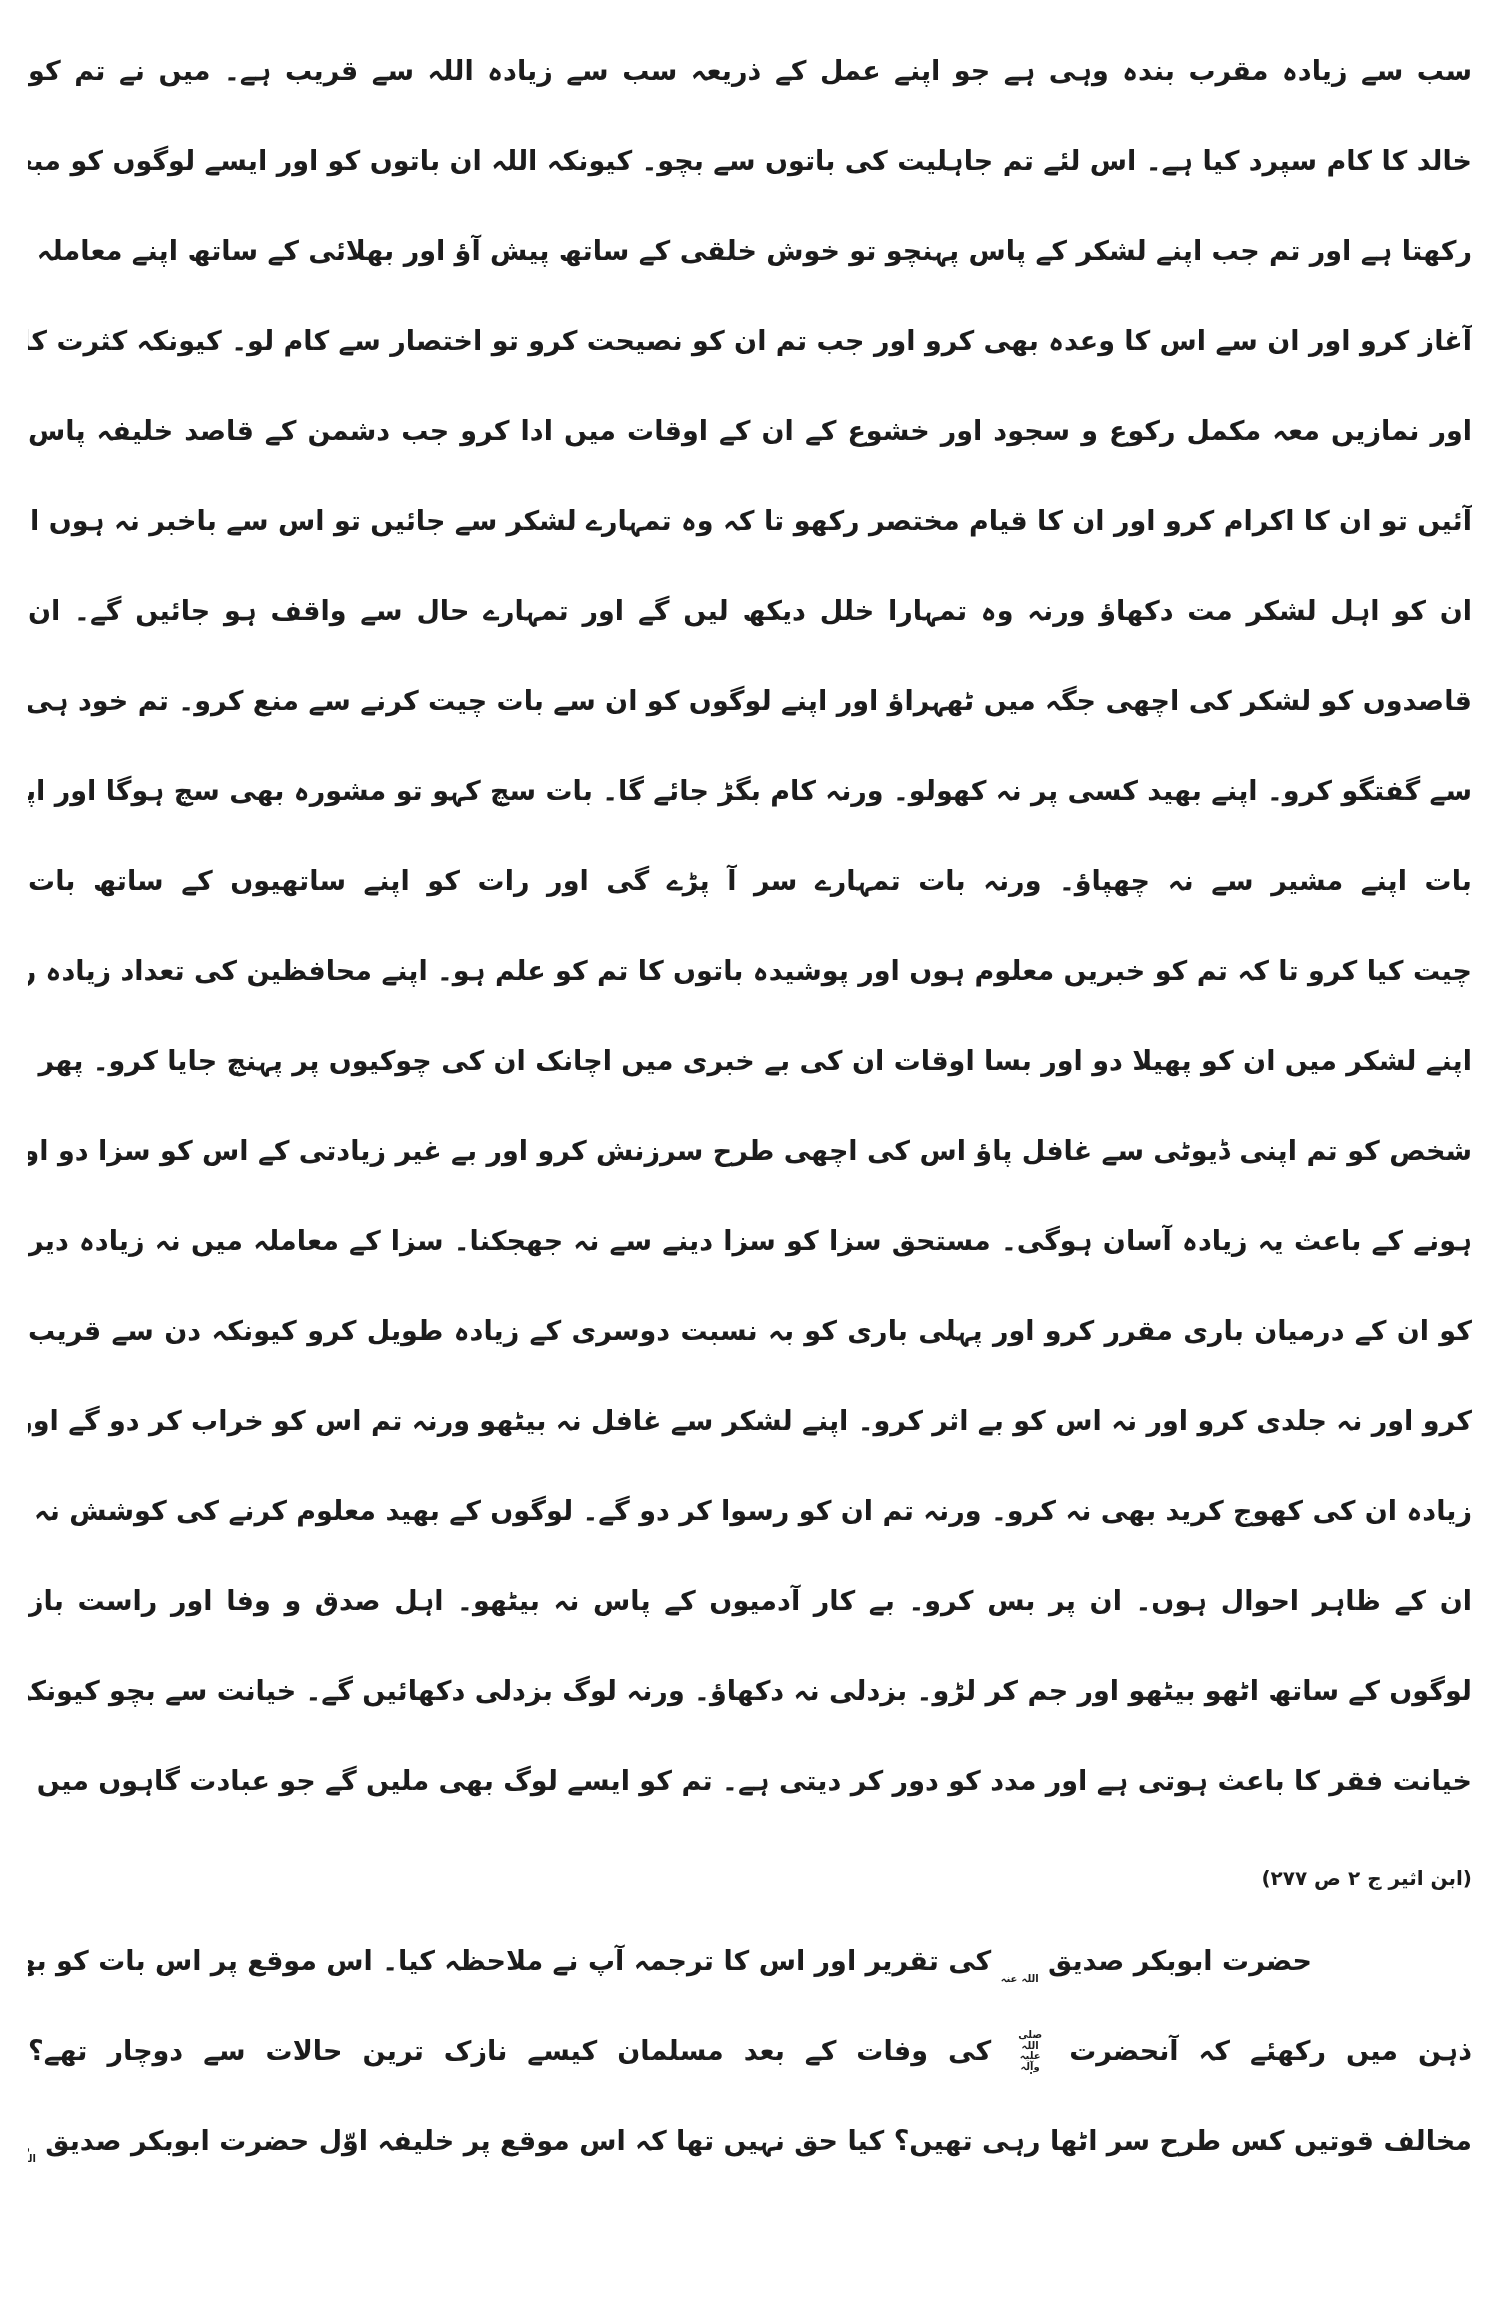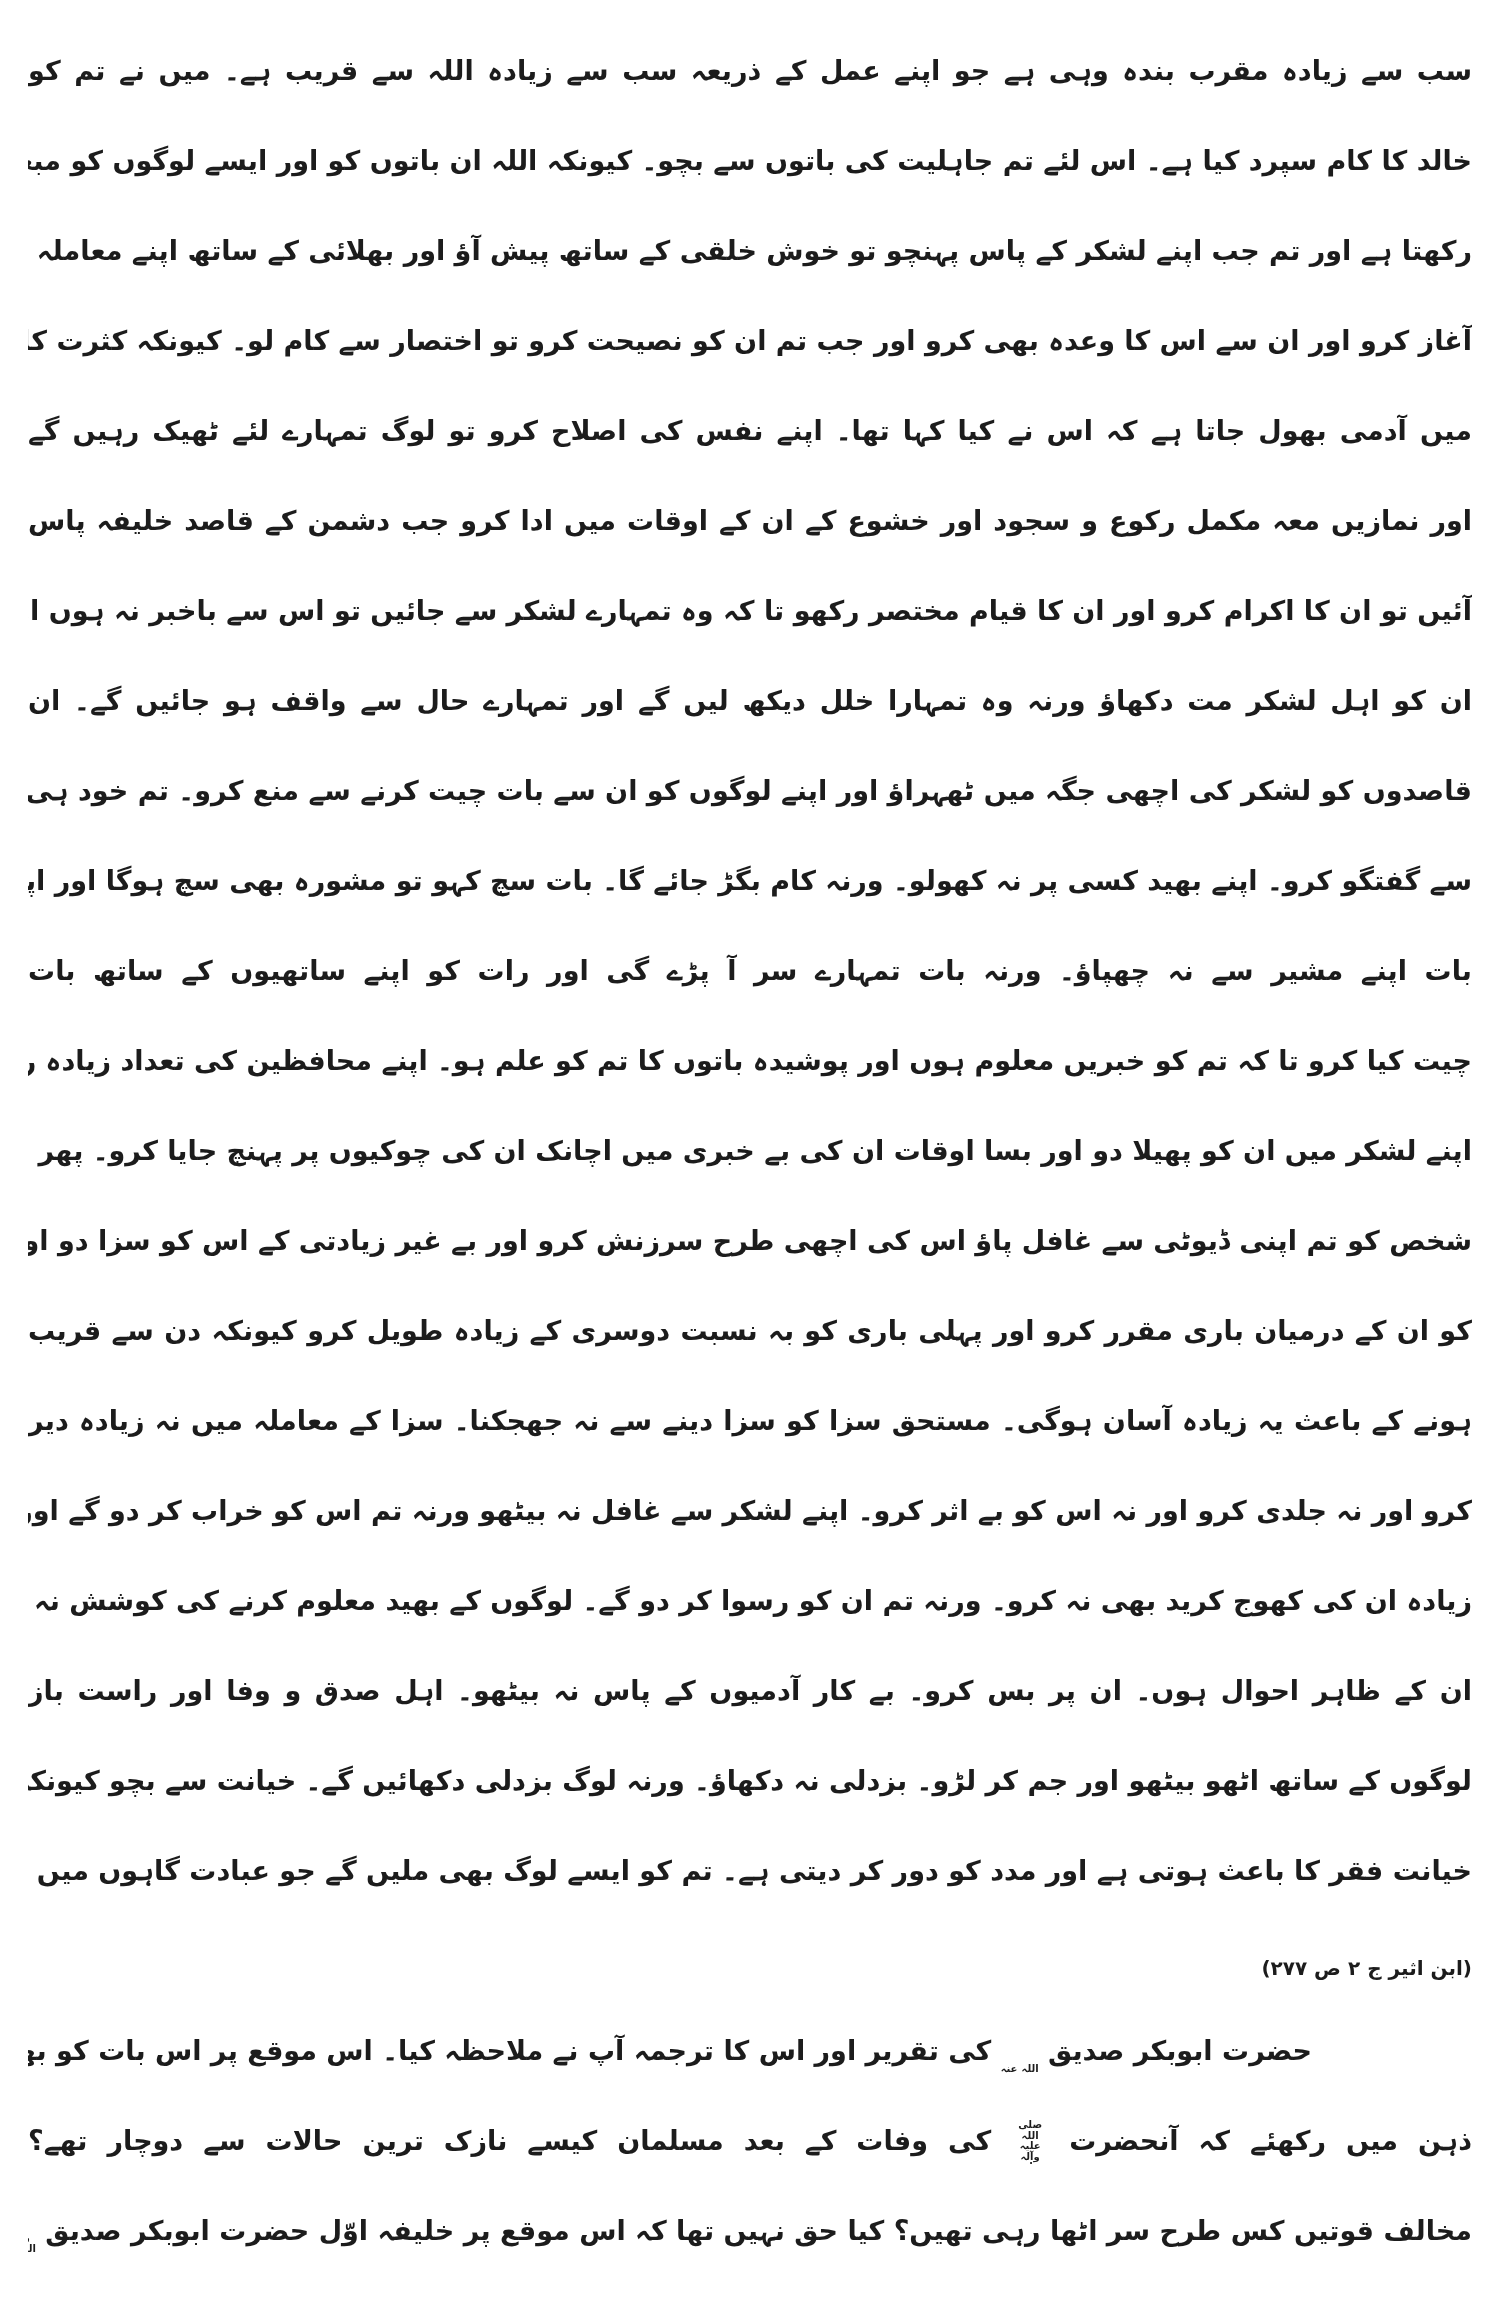--- a/index.html
+++ b/index.html
@@ -67,32 +67,31 @@
 </head>
 <body>
 
 <div class="page">
   <div class="textblock">
 
     <div class="line">سب سے زیادہ مقرب بندہ وہی ہے جو اپنے عمل کے ذریعہ سب سے زیادہ اللہ سے قریب ہے۔ میں نے تم کو</div>
     <div class="line">خالد کا کام سپرد کیا ہے۔ اس لئے تم جاہلیت کی باتوں سے بچو۔ کیونکہ اللہ ان باتوں کو اور ایسے لوگوں کو مبغوض</div>
     <div class="line">رکھتا ہے اور تم جب اپنے لشکر کے پاس پہنچو تو خوش خلقی کے ساتھ پیش آؤ اور بھلائی کے ساتھ اپنے معاملہ کا</div>
     <div class="line">آغاز کرو اور ان سے اس کا وعدہ بھی کرو اور جب تم ان کو نصیحت کرو تو اختصار سے کام لو۔ کیونکہ کثرت کلام</div>
-    <div class="line">میں آدمی بھول جاتا ہے کہ اس نے کیا کہا تھا۔ اپنے نفس کی اصلاح کرو تو لوگ تمہارے لئے ٹھیک رہیں گے</div>
     <div class="line">اور نمازیں معہ مکمل رکوع و سجود اور خشوع کے ان کے اوقات میں ادا کرو جب دشمن کے قاصد خلیفہ پاس</div>
     <div class="line">آئیں تو ان کا اکرام کرو اور ان کا قیام مختصر رکھو تا کہ وہ تمہارے لشکر سے جائیں تو اس سے باخبر نہ ہوں اور</div>
     <div class="line">ان کو اہل لشکر مت دکھاؤ ورنہ وہ تمہارا خلل دیکھ لیں گے اور تمہارے حال سے واقف ہو جائیں گے۔ ان</div>
     <div class="line">قاصدوں کو لشکر کی اچھی جگہ میں ٹھہراؤ اور اپنے لوگوں کو ان سے بات چیت کرنے سے منع کرو۔ تم خود ہی ان</div>
     <div class="line">سے گفتگو کرو۔ اپنے بھید کسی پر نہ کھولو۔ ورنہ کام بگڑ جائے گا۔ بات سچ کہو تو مشورہ بھی سچ ہوگا اور اپنی کوئی</div>
     <div class="line">بات اپنے مشیر سے نہ چھپاؤ۔ ورنہ بات تمہارے سر آ پڑے گی اور رات کو اپنے ساتھیوں کے ساتھ بات</div>
     <div class="line">چیت کیا کرو تا کہ تم کو خبریں معلوم ہوں اور پوشیدہ باتوں کا تم کو علم ہو۔ اپنے محافظین کی تعداد زیادہ رکھو اور</div>
     <div class="line">اپنے لشکر میں ان کو پھیلا دو اور بسا اوقات ان کی بے خبری میں اچانک ان کی چوکیوں پر پہنچ جایا کرو۔ پھر جس</div>
     <div class="line">شخص کو تم اپنی ڈیوٹی سے غافل پاؤ اس کی اچھی طرح سرزنش کرو اور بے غیر زیادتی کے اس کو سزا دو اور رات</div>
+    <div class="line">ہونے کے باعث یہ زیادہ آسان ہوگی۔ مستحق سزا کو سزا دینے سے نہ جھجکنا۔ سزا کے معاملہ میں نہ زیادہ دیر</div>
     <div class="line">کو ان کے درمیان باری مقرر کرو اور پہلی باری کو بہ نسبت دوسری کے زیادہ طویل کرو کیونکہ دن سے قریب</div>
-    <div class="line">ہونے کے باعث یہ زیادہ آسان ہوگی۔ مستحق سزا کو سزا دینے سے نہ جھجکنا۔ سزا کے معاملہ میں نہ زیادہ دیر</div>
     <div class="line">کرو اور نہ جلدی کرو اور نہ اس کو بے اثر کرو۔ اپنے لشکر سے غافل نہ بیٹھو ورنہ تم اس کو خراب کر دو گے اور</div>
     <div class="line">زیادہ ان کی کھوج کرید بھی نہ کرو۔ ورنہ تم ان کو رسوا کر دو گے۔ لوگوں کے بھید معلوم کرنے کی کوشش نہ کرو جو</div>
     <div class="line">ان کے ظاہر احوال ہوں۔ ان پر بس کرو۔ بے کار آدمیوں کے پاس نہ بیٹھو۔ اہل صدق و وفا اور راست باز</div>
     <div class="line">لوگوں کے ساتھ اٹھو بیٹھو اور جم کر لڑو۔ بزدلی نہ دکھاؤ۔ ورنہ لوگ بزدلی دکھائیں گے۔ خیانت سے بچو کیونکہ</div>
     <div class="line">خیانت فقر کا باعث ہوتی ہے اور مدد کو دور کر دیتی ہے۔ تم کو ایسے لوگ بھی ملیں گے جو عبادت گاہوں میں گوشہ</div>
 
     <div class="line quote-close">
       <span class="citation">(ابن اثیر ج ۲ ص ۲۷۷)</span>
     </div>
 

